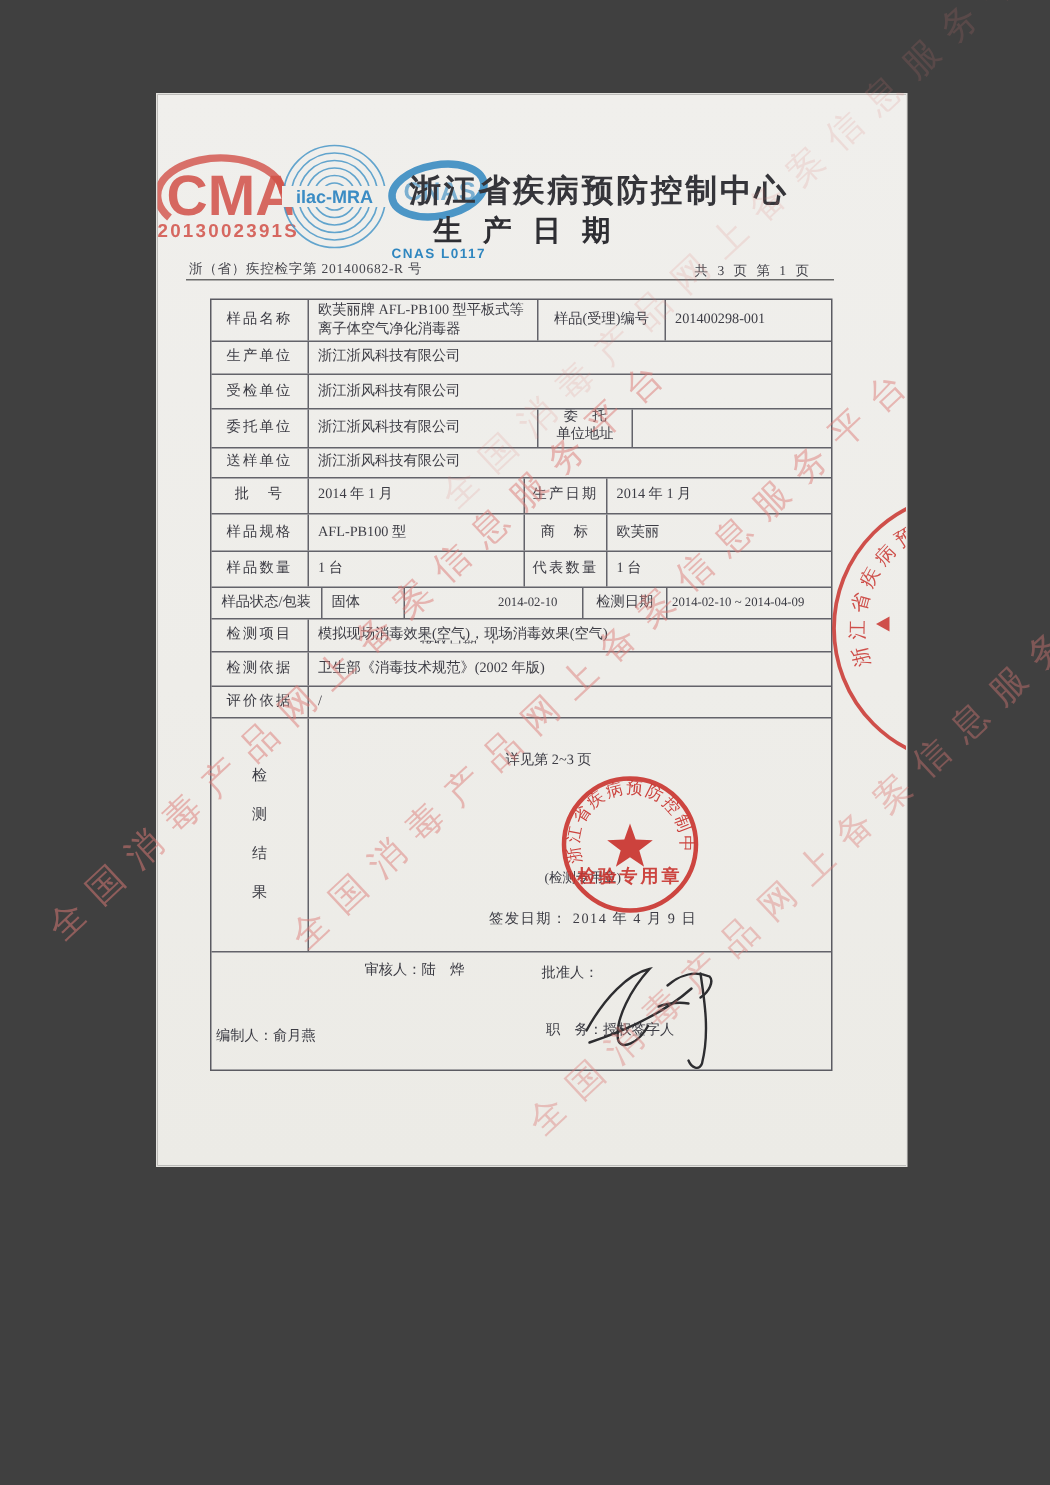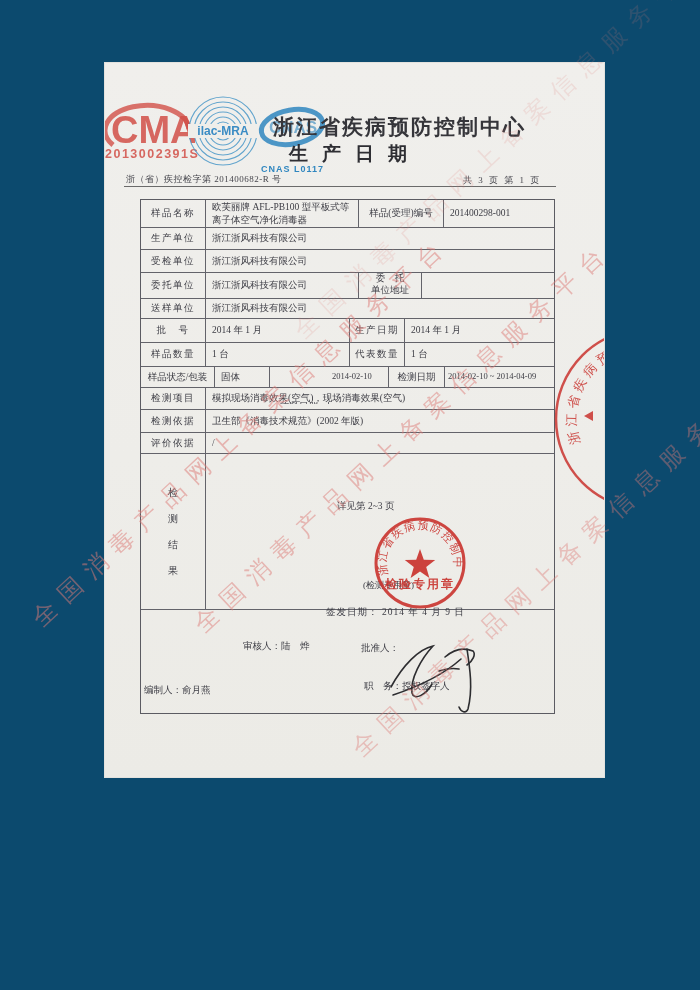--- a/index.html
+++ b/index.html
@@ -1,18 +1,18 @@
 <!DOCTYPE html>
 <html><head>
 <meta charset="utf-8">
 <style>
   * { margin:0; padding:0; box-sizing:border-box; }
   html,body { width:700px; height:990px; }
   body { background:#ffffff; font-family:"Liberation Serif","DejaVu Serif",serif; overflow:hidden; position:relative; }
-  .canvas { position:absolute; left:0; top:0; width:700px; height:990px; background:#0c4a6e; }
+  .canvas { position:absolute; left:0; top:0; width:700px; height:990px; background:#404040; }
 
   
   .paper { position:absolute; left:104px; top:62px; width:501px; height:716px;
            background:linear-gradient(180deg,#f0efec 0%,#eeede9 55%,#ecebe6 100%);
            border:1px solid #e3e2de; overflow:hidden; }
 
   
   .org-title { position:absolute; left:168px; top:50px; width:230px; font-size:21px; font-weight:600;
                letter-spacing:2px; color:#35353a; z-index:2; white-space:nowrap; }
   .report-title { position:absolute; left:184px; top:78px; font-size:19px; font-weight:bold;
@@ -123,20 +123,26 @@
         <div class="c fill end">浙江浙风科技有限公司</div>
       </div>
 
       <div class="tr" style="height:24px;">
         <div class="c lab" style="width:65px;">批　号</div>
         <div class="c" style="width:144px;">2014 年 1 月</div>
         <div class="c lab" style="width:55px;">生产日期</div>
         <div class="c fill end">2014 年 1 月</div>
       </div>
 
+      <div class="tr" style="height:25px;">
+        <div class="c lab" style="width:65px;">样品规格</div>
+        <div class="c" style="width:144px;">AFL-PB100 型</div>
+        <div class="c lab" style="width:55px;">商　标</div>
+        <div class="c fill end">欧芙丽</div>
+      </div>
 
       <div class="tr" style="height:24px;">
         <div class="c lab" style="width:65px;">样品数量</div>
         <div class="c" style="width:144px;">1 台</div>
         <div class="c lab" style="width:55px;">代表数量</div>
         <div class="c fill end">1 台</div>
       </div>
 
       <div class="tr" style="height:21px;">
         <div class="c lab tight" style="width:74px;">样品状态/包装</div>

